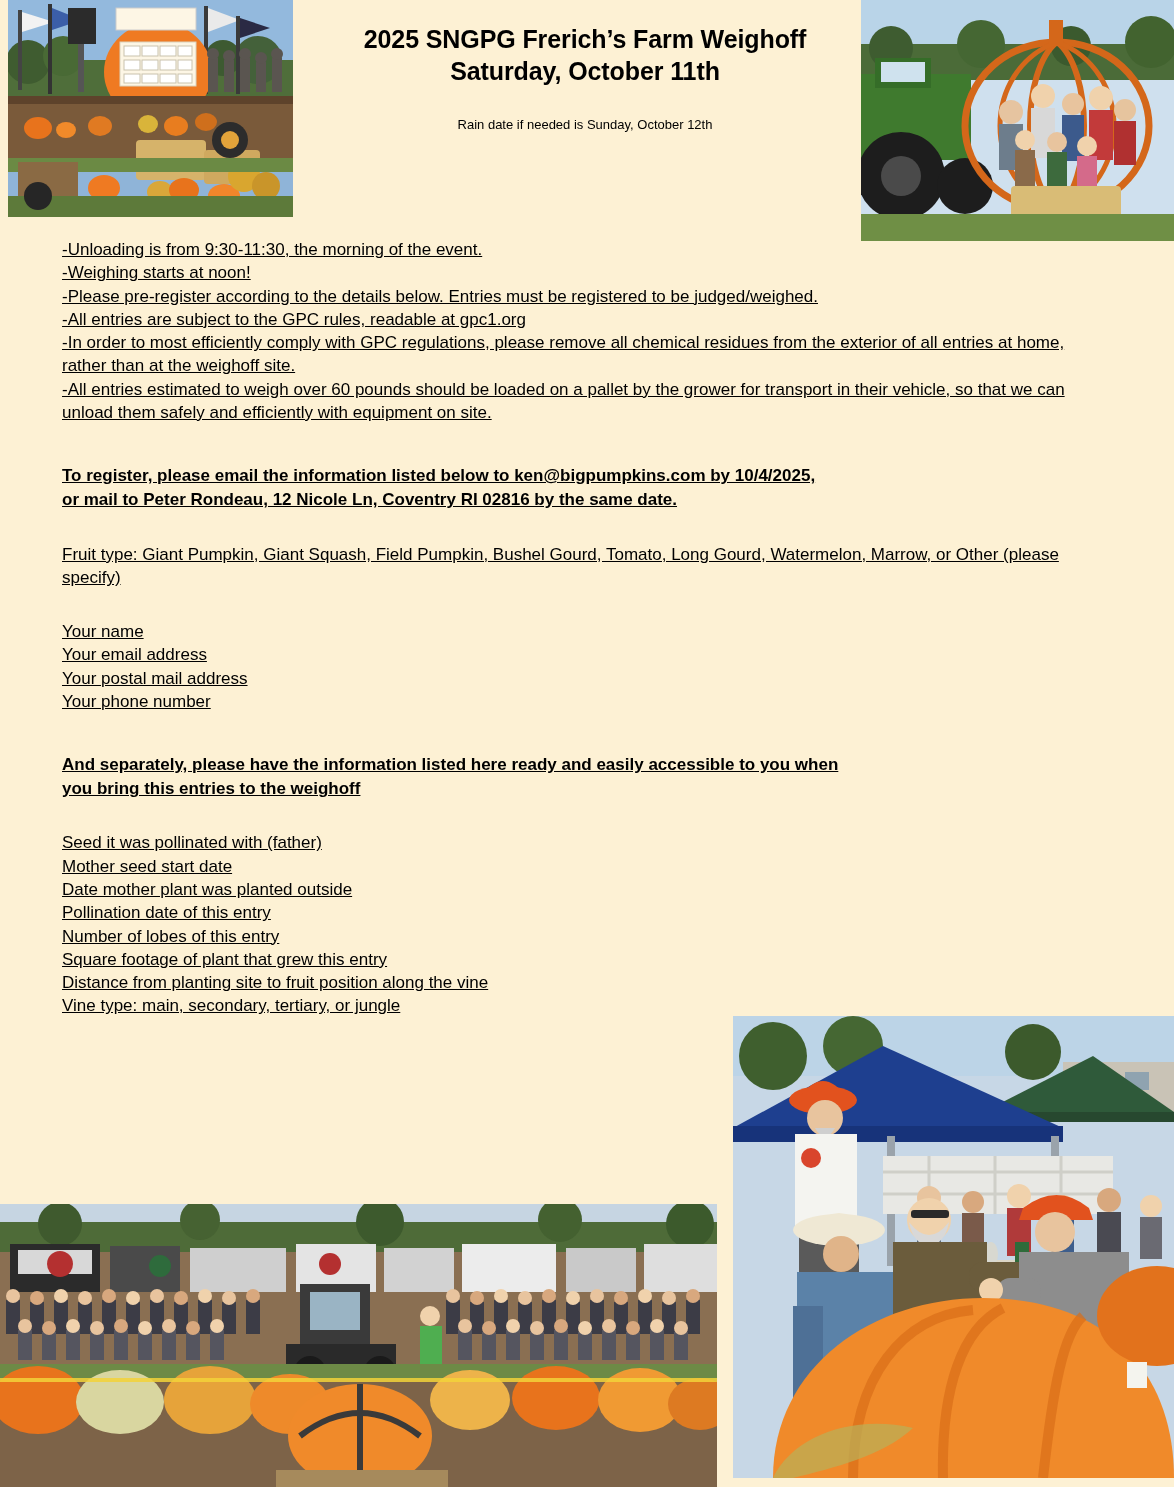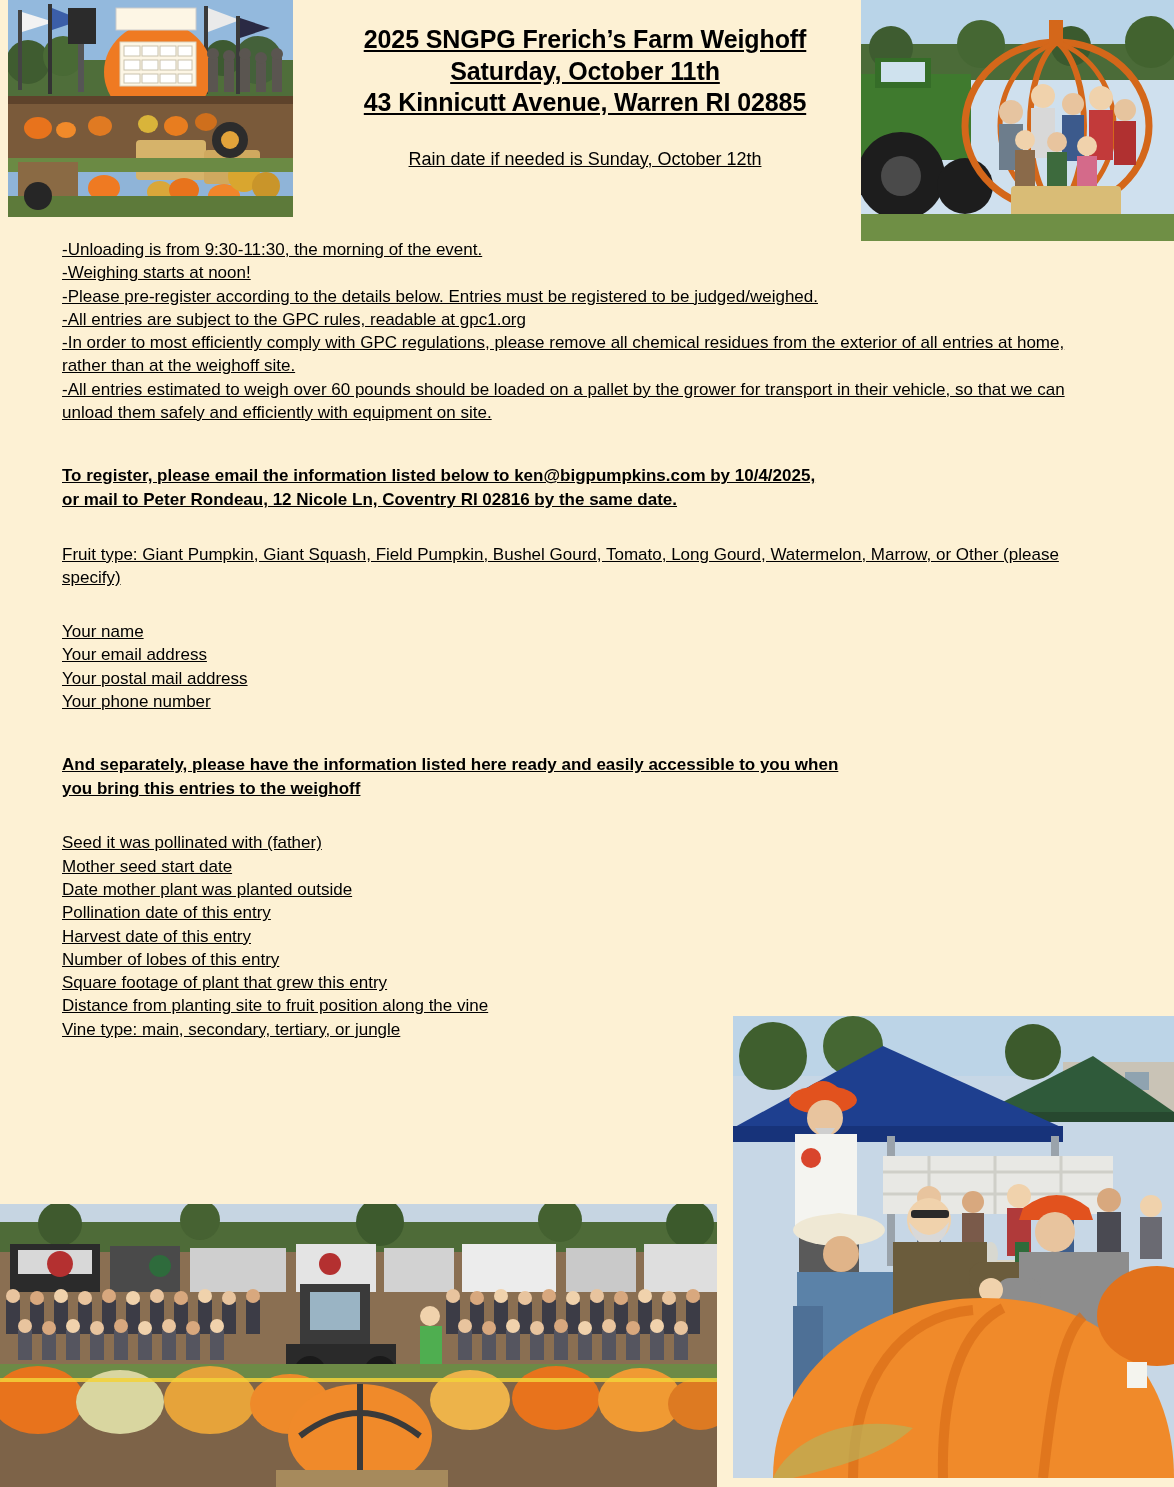--- a/index.html
+++ b/index.html
@@ -20,31 +20,30 @@
   .header {
     position: relative;
     height: 240px;
   }
   .header-title-block {
     position: absolute;
     left: 300px;
     top: 24px;
     width: 570px;
     text-align: center;
-    text-decoration: underline;
   }
   .header-title-block .line {
     font-size: 25px;
     font-weight: bold;
     line-height: 1.26;
     letter-spacing: -0.1px;
   }
   .header-subtitle {
     margin-top: 30px;
-    font-size: 18px;
+    font-size: 13px;
     font-weight: normal;
   }
 
   
   .photo {
     position: absolute;
     overflow: hidden;
   }
   .photo-tl { left: 8px; top: 0px; width: 285px; height: 217px; }
   .photo-tr { left: 861px; top: 0px; width: 313px; height: 241px; }
@@ -157,21 +156,20 @@
       <rect x="0" y="196" width="285" height="21" fill="#5d7a3a"></rect>
       <rect x="0" y="158" width="285" height="14" fill="#6b8a44"></rect>
       <rect x="10" y="162" width="60" height="34" fill="#8a6a44"></rect>
       <circle cx="30" cy="196" r="14" fill="#262626"></circle>
     </svg>
   </div>
 
   <div class="header-title-block">
     <div class="line">2025 SNGPG Frerich’s Farm Weighoff</div>
     <div class="line">Saturday, October 11th</div>
-    <div class="line">43 Kinnicutt Avenue, Warren RI 02885</div>
     <div class="header-subtitle">Rain date if needed is Sunday, October 12th</div>
   </div>
 
   <div class="photo photo-tr">
     <svg width="313" height="241" viewBox="0 0 313 241">
       <rect x="0" y="0" width="313" height="241" fill="#cfe0ee"></rect>
       <rect x="0" y="0" width="313" height="60" fill="#b9d4e8"></rect>
 
       <rect x="0" y="44" width="313" height="36" fill="#4b6b38"></rect>
       <circle cx="30" cy="48" r="22" fill="#3e5c30"></circle>
@@ -260,21 +258,20 @@
     <p>you bring this entries to the weighoff</p>
   </div>
 
   <div class="spacer-md"></div>
 
   <div class="list-block">
     <p>Seed it was pollinated with (father)</p>
     <p>Mother seed start date</p>
     <p>Date mother plant was planted outside</p>
     <p>Pollination date of this entry</p>
-    <p>Harvest date of this entry</p>
     <p>Number of lobes of this entry</p>
     <p>Square footage of plant that grew this entry</p>
     <p>Distance from planting site to fruit position along the vine</p>
     <p>Vine type: main, secondary, tertiary, or jungle</p>
   </div>
 
 </div>
 
 <div class="photo photo-bl">
   <svg width="717" height="283" viewBox="0 0 717 283">

